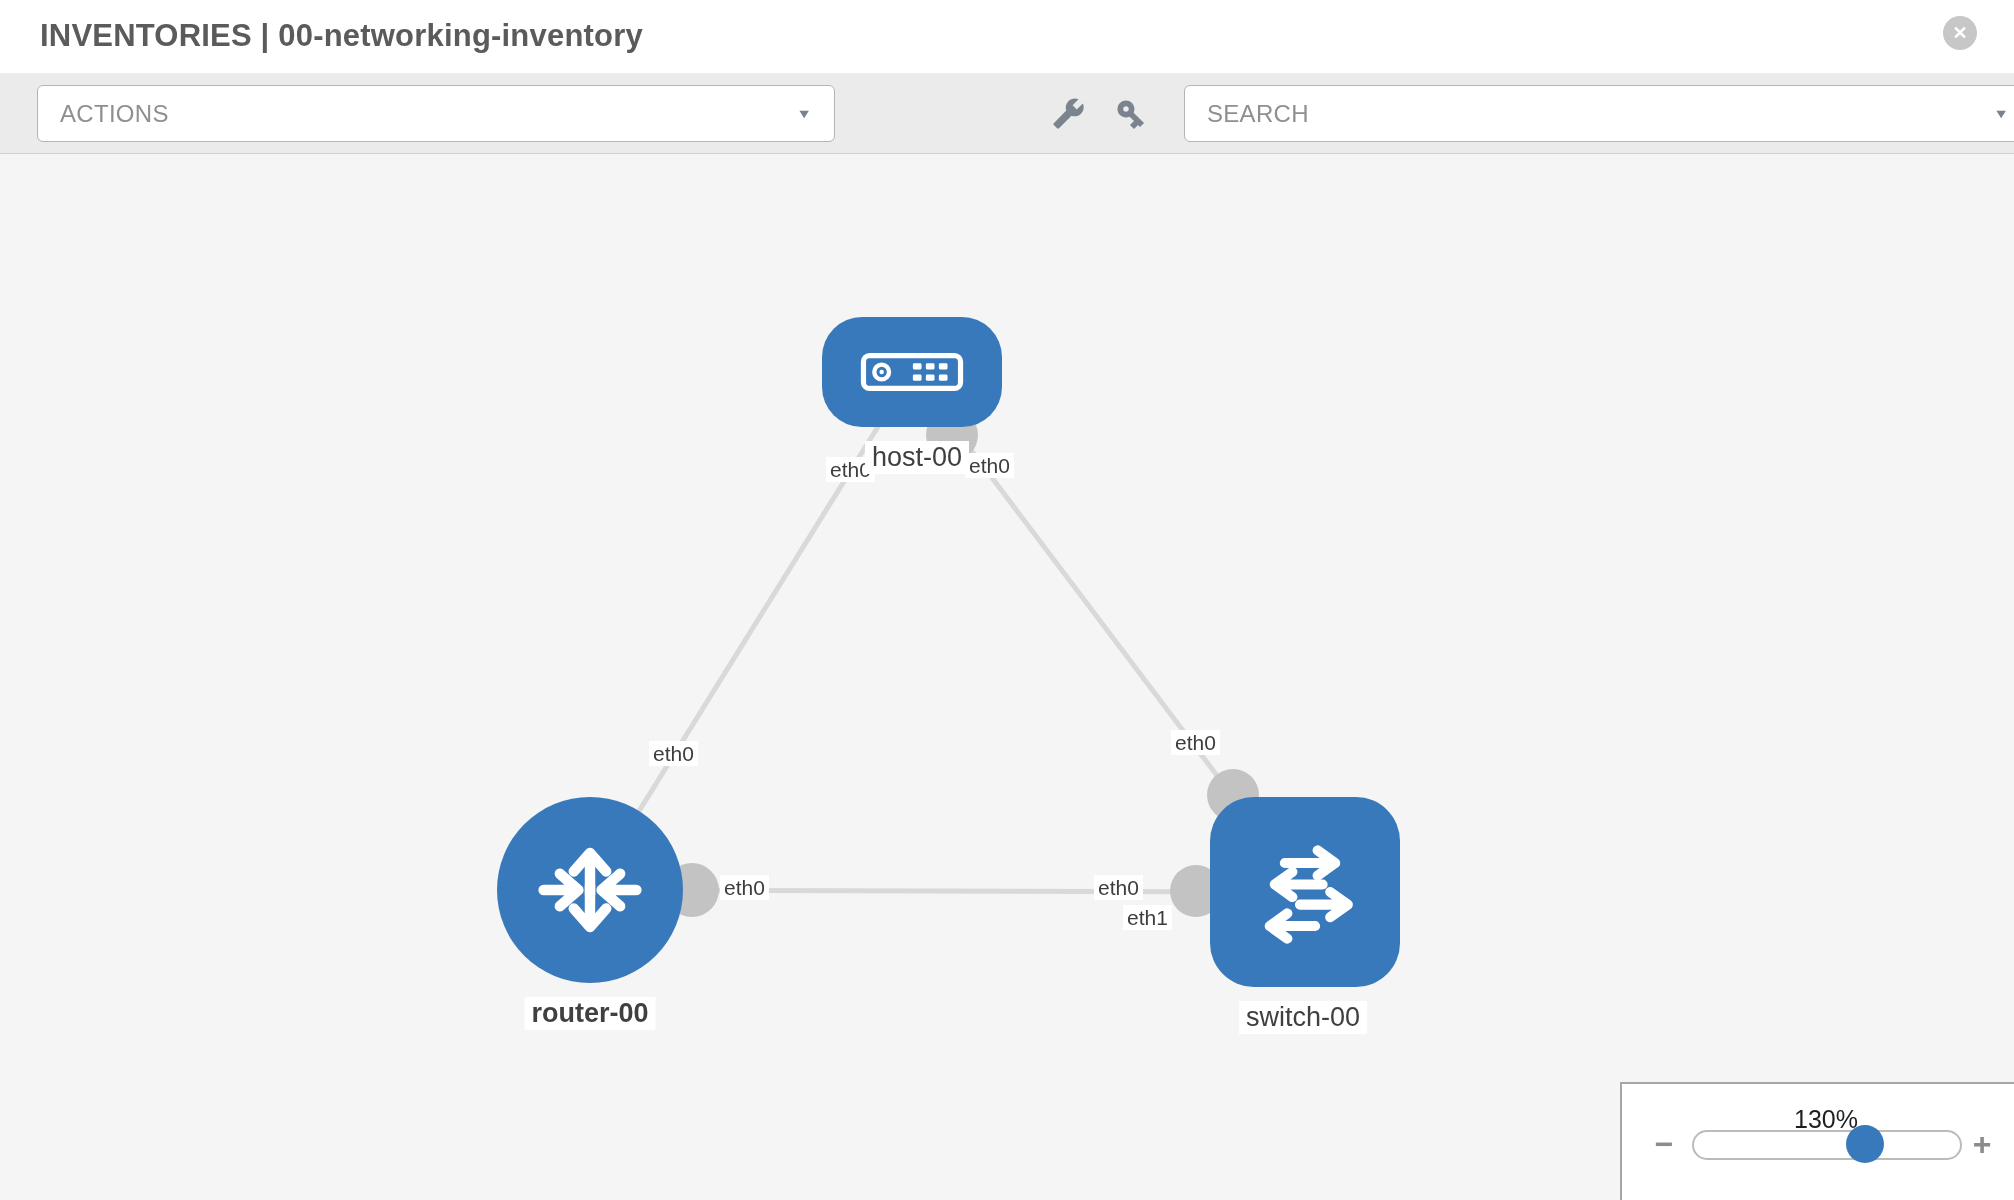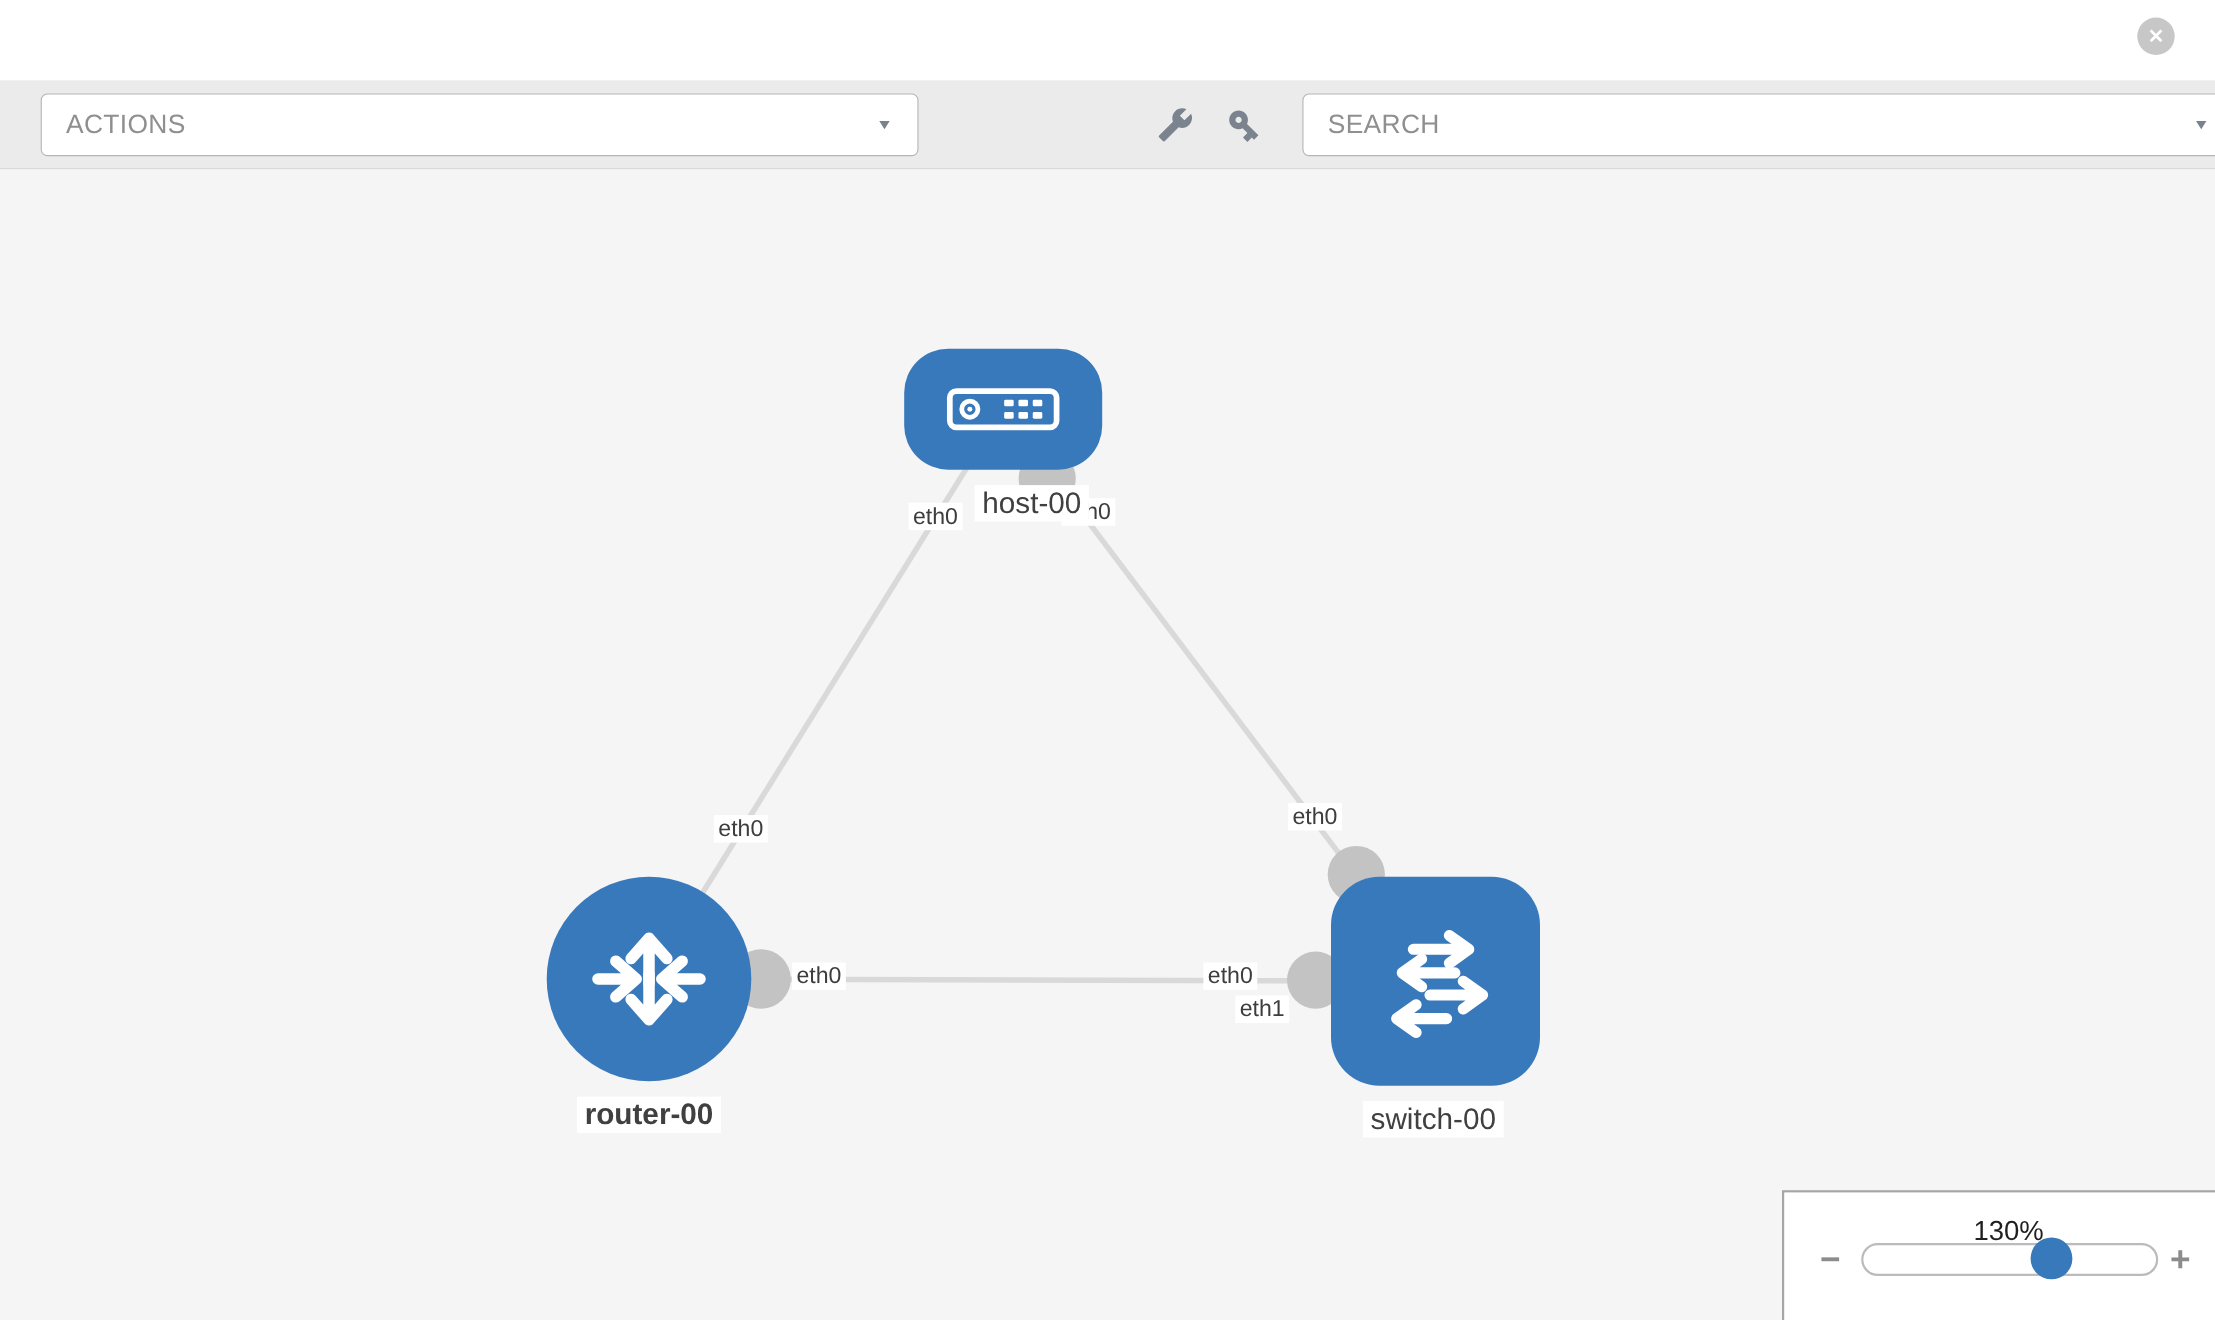--- a/index.html
+++ b/index.html
@@ -105,20 +105,21 @@
     position:absolute; left:224px; top:41px; width:38px; height:38px;
     border-radius:50%; background:#3879bb; cursor:grab;
   }
 </style>
 </head>
 <body>
 
 <div id="app">
 
   <div class="header">
+    <div class="page-title">INVENTORIES | 00-networking-inventory</div>
     <div class="close-btn">
       <span>✕</span>
     </div>
   </div>
 
   <div class="toolbar">
     <div class="dropdown dd-actions">
       <span class="dd-label">ACTIONS</span>
       <span class="dd-arrow">▼</span>
     </div>
@@ -182,21 +183,21 @@
 
     <div class="node node-switch">
       <svg viewBox="0 0 100 100" width="126" height="126" fill="none" stroke="#ffffff" stroke-width="8" stroke-linecap="round" stroke-linejoin="round">
         <path d="M34 27 L68 27 M60 17 L74 27 L60 37"></path>
         <path d="M64 44 L32 44 M40 34 L26 44 L40 54"></path>
         <path d="M46 60 L78 60 M70 50 L84 60 L70 70"></path>
         <path d="M58 77 L28 77 M36 67 L22 77 L36 87"></path>
       </svg>
     </div>
 
-    <div class="node-label" style="left:917px; top:287px;margin-left:21px;">host-00</div>
+    <div class="node-label" style="left:917px; top:287px;">host-00</div>
     <div class="node-label" style="left:590px; top:843px;font-weight:bold;">router-00</div>
     <div class="node-label" style="left:1303px; top:847px;">switch-00</div>
 
     <div class="iface-label" style="left:826px;  top:303px;">eth0</div>
     <div class="iface-label" style="left:965px;  top:299px;">eth0</div>
     <div class="iface-label" style="left:649px;  top:587px;">eth0</div>
     <div class="iface-label" style="left:1171px; top:576px;">eth0</div>
     <div class="iface-label" style="left:720px;  top:721px;">eth0</div>
     <div class="iface-label iface-back" style="left:1094px; top:721px;">eth0</div>
     <div class="iface-label iface-front" style="left:1123px; top:751px;">eth1</div>

